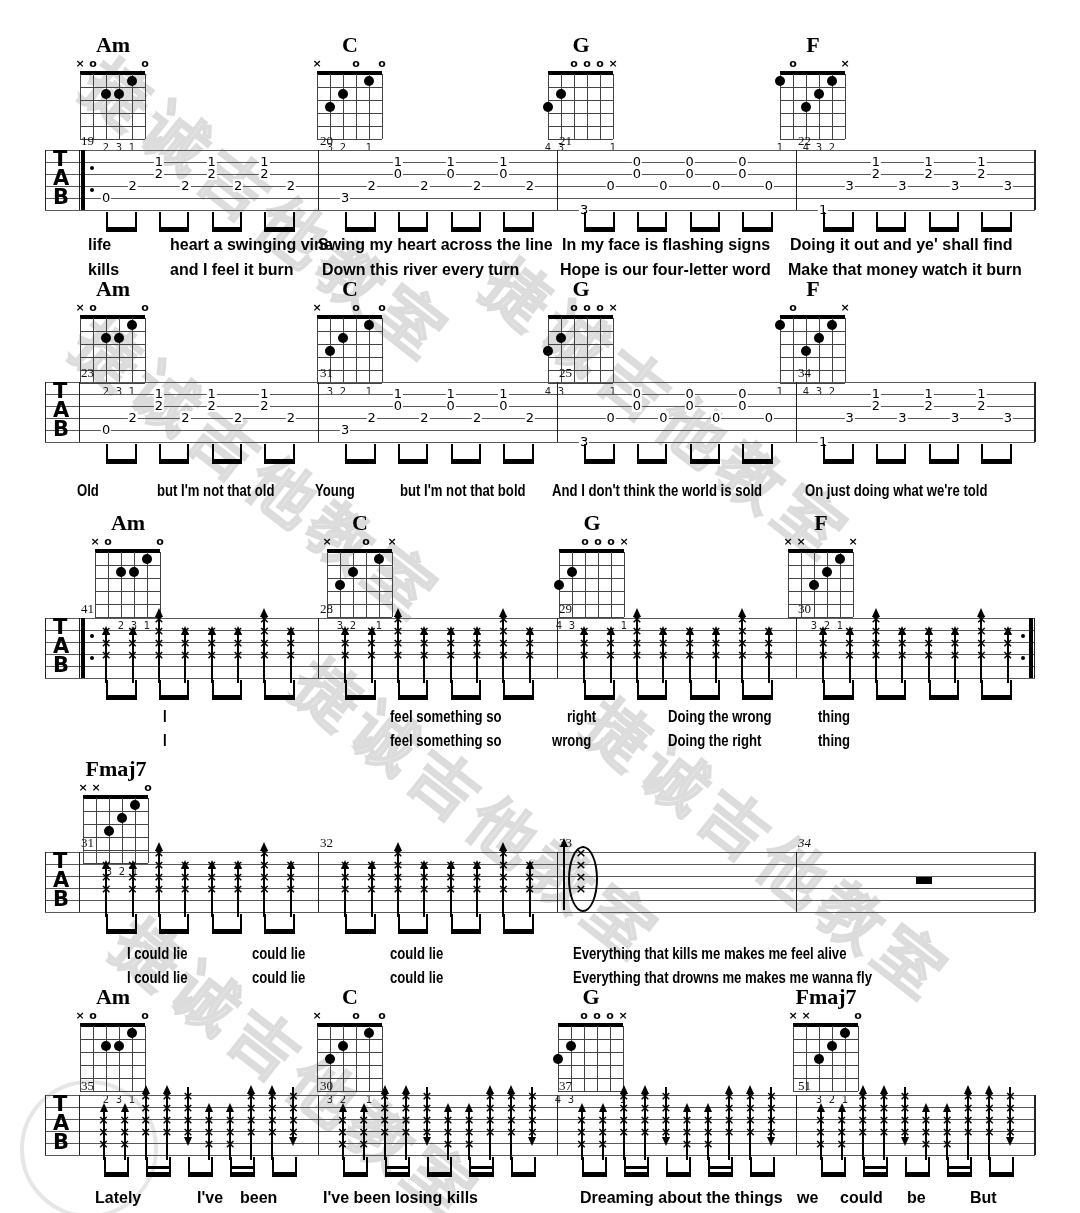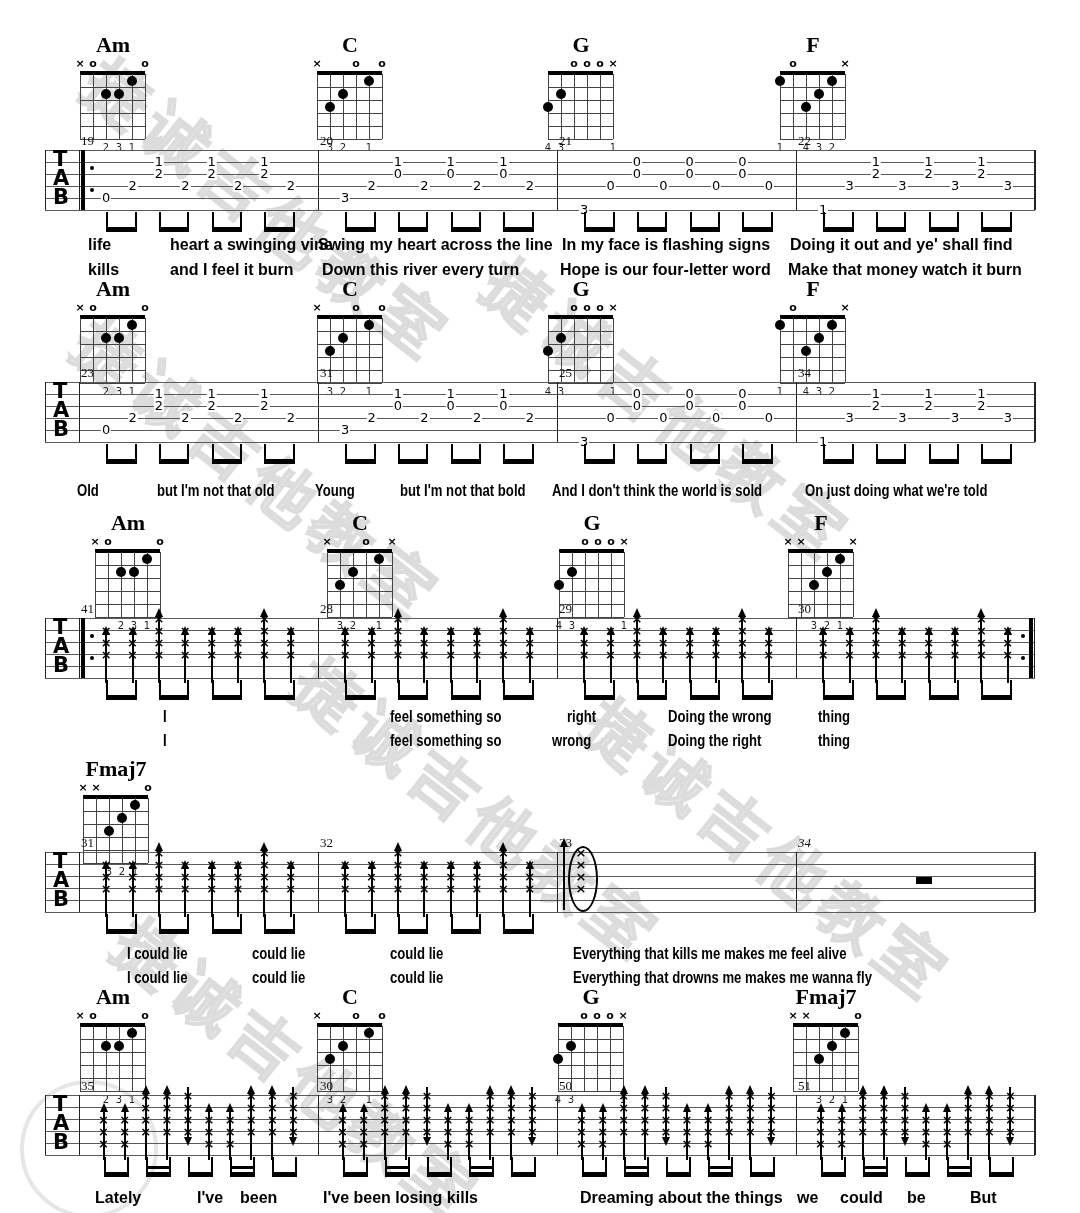--- a/index.html
+++ b/index.html
@@ -1276,21 +1276,21 @@
       <div class="xg" style="left: 466.35px; top: 31px;">×</div>
       <div class="aline" style="left: 465.35px; top: -3px; height: 68px;"></div>
       <div class="ahead-up" style="left: 462.35px; top: -10px;"></div>
       <div class="xg" style="left: 487.45px; top: -5px;">×</div>
       <div class="xg" style="left: 487.45px; top: 7px;">×</div>
       <div class="xg" style="left: 487.45px; top: 19px;">×</div>
       <div class="xg" style="left: 487.45px; top: 31px;">×</div>
       <div class="aline" style="left: 486.45px; top: -8px; height: 50px;"></div>
       <div class="ahead-dn" style="left: 483.45px; top: 42px;"></div>
       <div class="bar" style="left: 512px;"></div>
-      <div class="mnum" style="left: 514px;">50</div>
+      <div class="mnum" style="left: 514px;">37</div>
       <div class="xg" style="left: 536.55px; top: 19px;">×</div>
       <div class="xg" style="left: 536.55px; top: 31px;">×</div>
       <div class="xg" style="left: 536.55px; top: 43px;">×</div>
       <div class="aline" style="left: 535.55px; top: 15px; height: 50px;"></div>
       <div class="ahead-up" style="left: 532.55px; top: 8px;"></div>
       <div class="xg" style="left: 557.65px; top: 19px;">×</div>
       <div class="xg" style="left: 557.65px; top: 31px;">×</div>
       <div class="xg" style="left: 557.65px; top: 43px;">×</div>
       <div class="aline" style="left: 556.65px; top: 15px; height: 50px;"></div>
       <div class="ahead-up" style="left: 553.65px; top: 8px;"></div>

